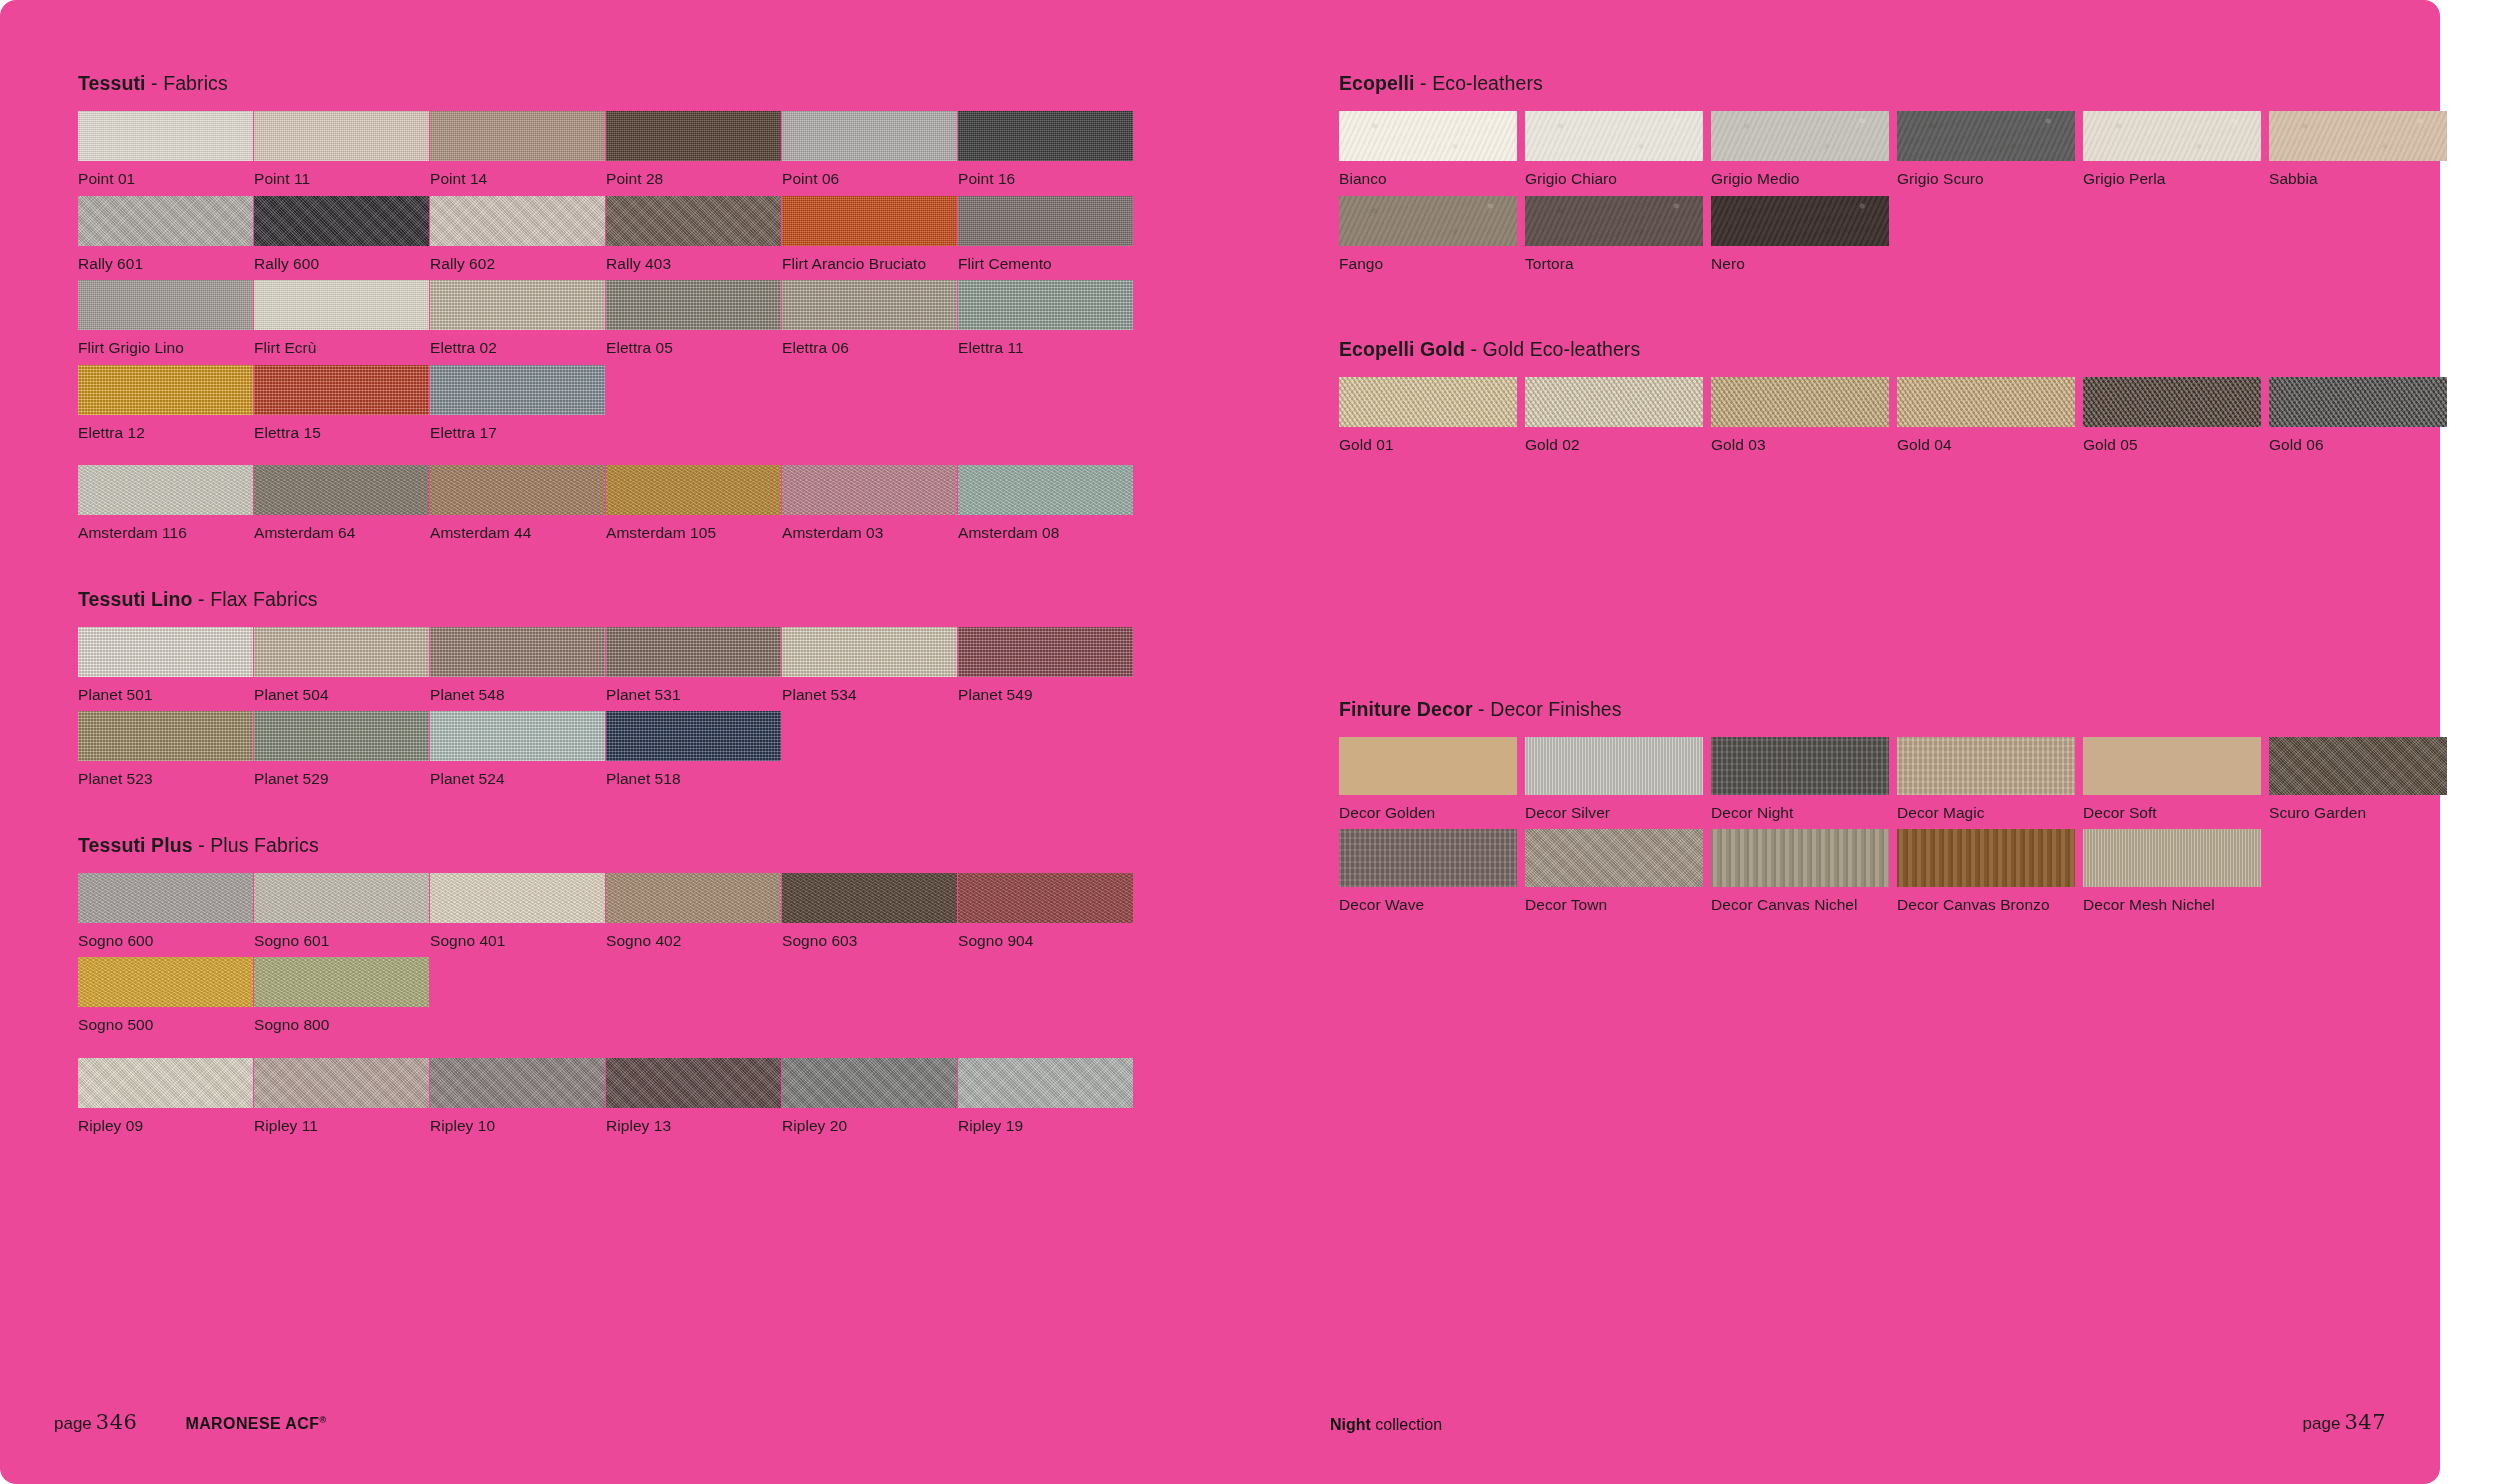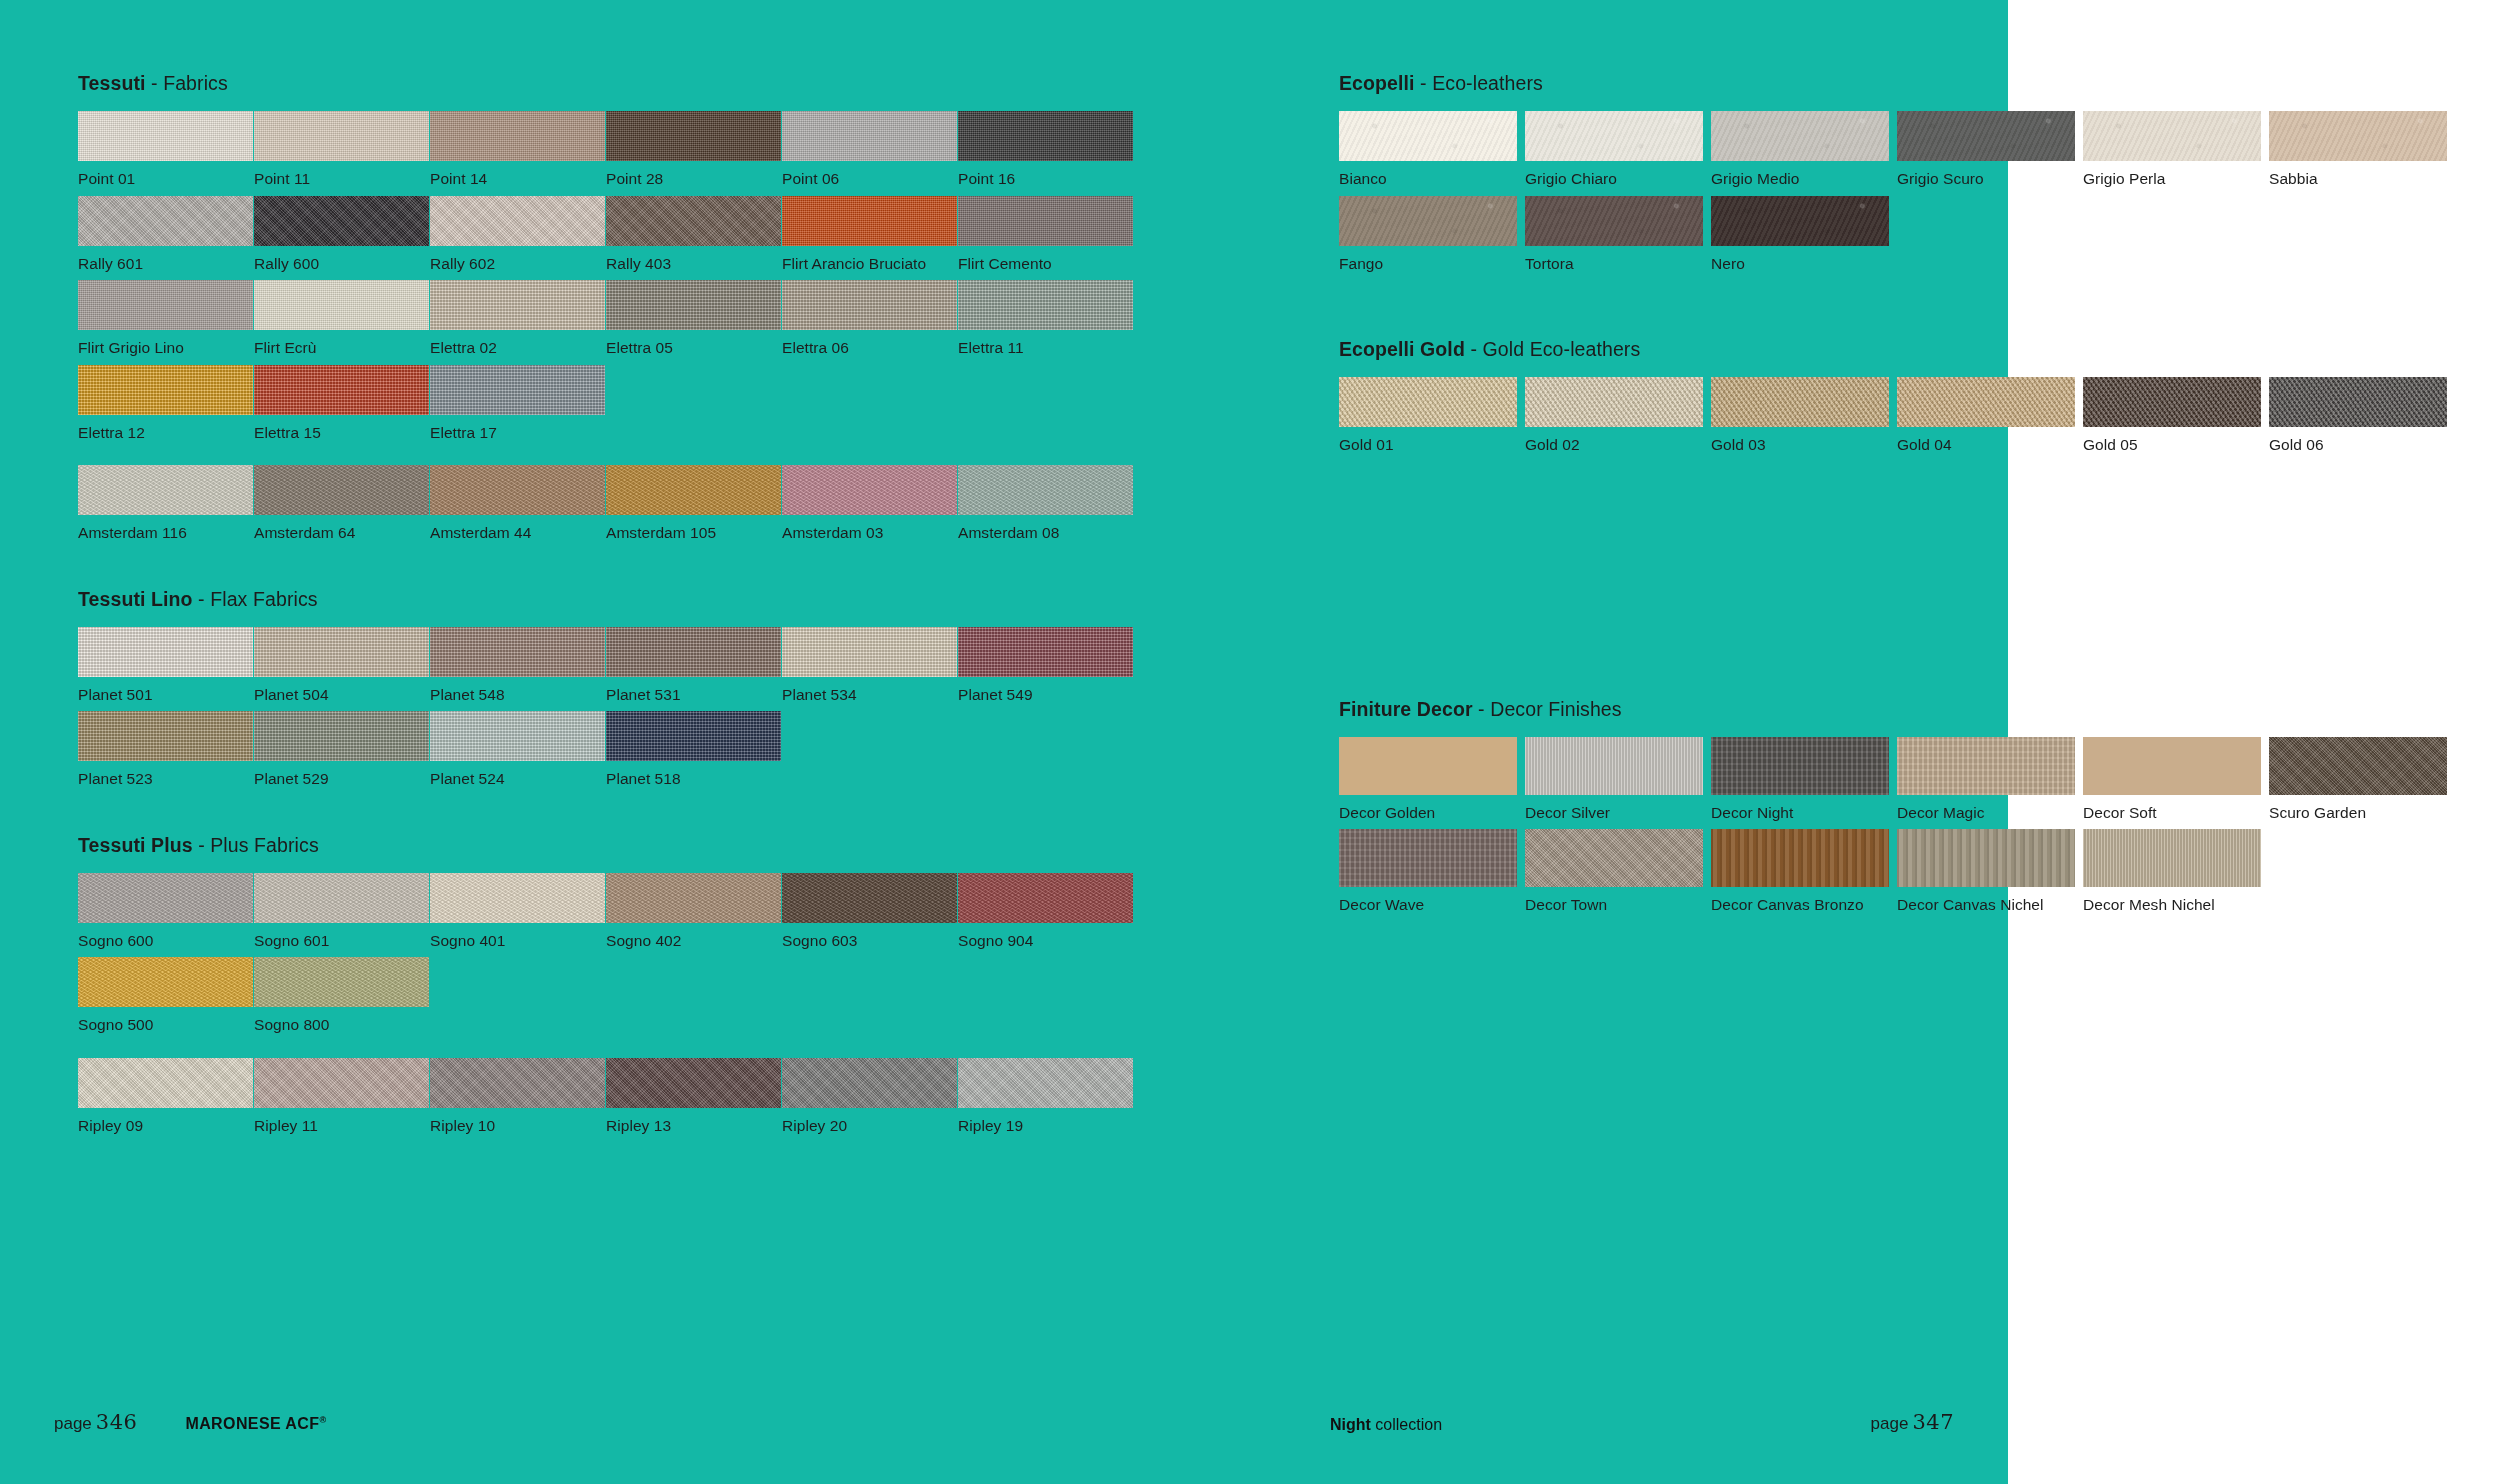--- a/index.html
+++ b/index.html
@@ -4,22 +4,23 @@
 <style>
   * { box-sizing: border-box; margin: 0; padding: 0; }
   html, body {
     width: 2500px; height: 1484px;
     background: #ffffff;
     font-family: "Liberation Sans", sans-serif;
     overflow: hidden;
   }
   .page {
     position: relative;
-    width: 2008px; height: 1484px;
-    background: #14b8a6;
+    width: 2440px; height: 1484px;
+    background: #ec4899;
+    border-radius: 16px;
   }
   .col-left  { position: absolute; left: 78px;  top: 0; width: 1200px; }
   .col-right { position: absolute; left: 1330px; top: 0; width: 1120px; }
 
   .section { margin-bottom: 0; }
   .sec-title {
     font-size: 19.5px;
     letter-spacing: .1px;
     color: #1c1c1c;
     white-space: nowrap;
@@ -530,26 +531,26 @@
           </div>
           <div class="swatch-cell">
             <div class="chip tx-decor square" style="background: rgb(122, 106, 102);"></div>
             <div class="chip-label">Decor Wave</div>
           </div>
           <div class="swatch-cell">
             <div class="chip tx-grain square" style="background: rgb(163, 149, 133);"></div>
             <div class="chip-label">Decor Town</div>
           </div>
           <div class="swatch-cell">
+            <div class="chip tx-wood square" style="background: rgb(160, 150, 129);"></div>
+            <div class="chip-label">Decor Canvas Nichel</div>
+          </div>
+          <div class="swatch-cell">
             <div class="chip tx-wood square" style="background: rgb(138, 90, 44);"></div>
             <div class="chip-label">Decor Canvas Bronzo</div>
-          </div>
-          <div class="swatch-cell">
-            <div class="chip tx-wood square" style="background: rgb(160, 150, 129);"></div>
-            <div class="chip-label">Decor Canvas Nichel</div>
           </div>
           <div class="swatch-cell">
             <div class="chip tx-mesh square" style="background: rgb(192, 179, 155);"></div>
             <div class="chip-label">Decor Mesh Nichel</div>
           </div>
         </div>
     </div>
   </div>
 
   <div class="footer-left">

